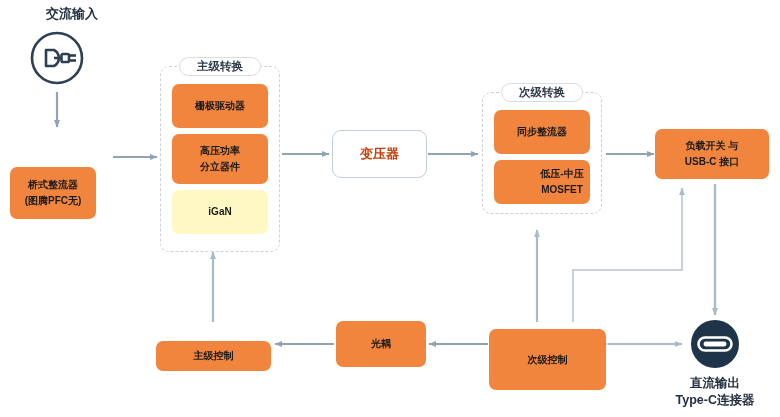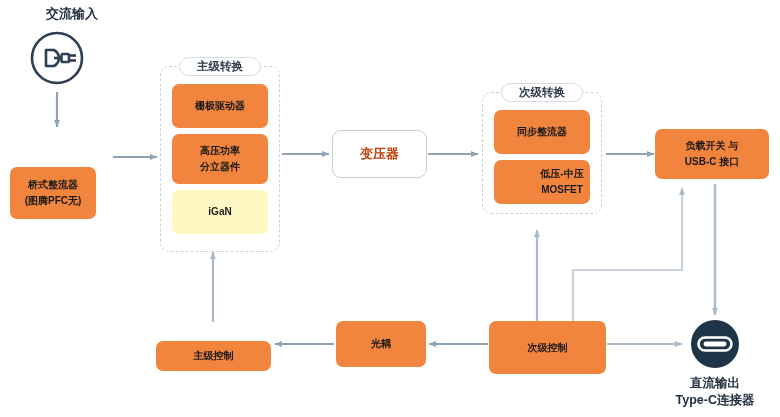--- a/index.html
+++ b/index.html
@@ -179,21 +179,21 @@
   <div class="obox" style="left:494px; top:160px; width:96px; height:44px;padding-left:44px;">低压-中压
 MOSFET</div>
 
   <div class="obox" style="left:655px; top:129px; width:114px; height:50px;">负载开关 与
 USB-C 接口</div>
 
   <div class="obox" style="left:156px; top:321px; width:115px; height:30px;margin-top:20px;">主级控制</div>
 
   <div class="obox" style="left:336px; top:321px; width:90px; height:46px;">光耦</div>
 
-  <div class="obox" style="left:489px; top:321px; width:117px; height:53px;">次级控制</div>
+  <div class="obox" style="left:489px; top:329px; width:117px; height:61px;">次级控制</div>
 
   <div class="icon-wrap" style="left:690px; top:319px; width:50px; height:50px;">
     <svg width="50" height="50" viewBox="0 0 50 50">
       <circle cx="25" cy="25" r="24" fill="#1E3449"></circle>
       <rect x="8.5" y="18.5" width="33" height="13" rx="6.5" fill="none" stroke="#ffffff" stroke-width="2.6"></rect>
       <rect x="13.5" y="22.6" width="23" height="4.8" rx="2.4" fill="#ffffff"></rect>
     </svg>
   </div>
 
   <div class="cap" style="left:645px; top:375px; width:140px;">直流输出

